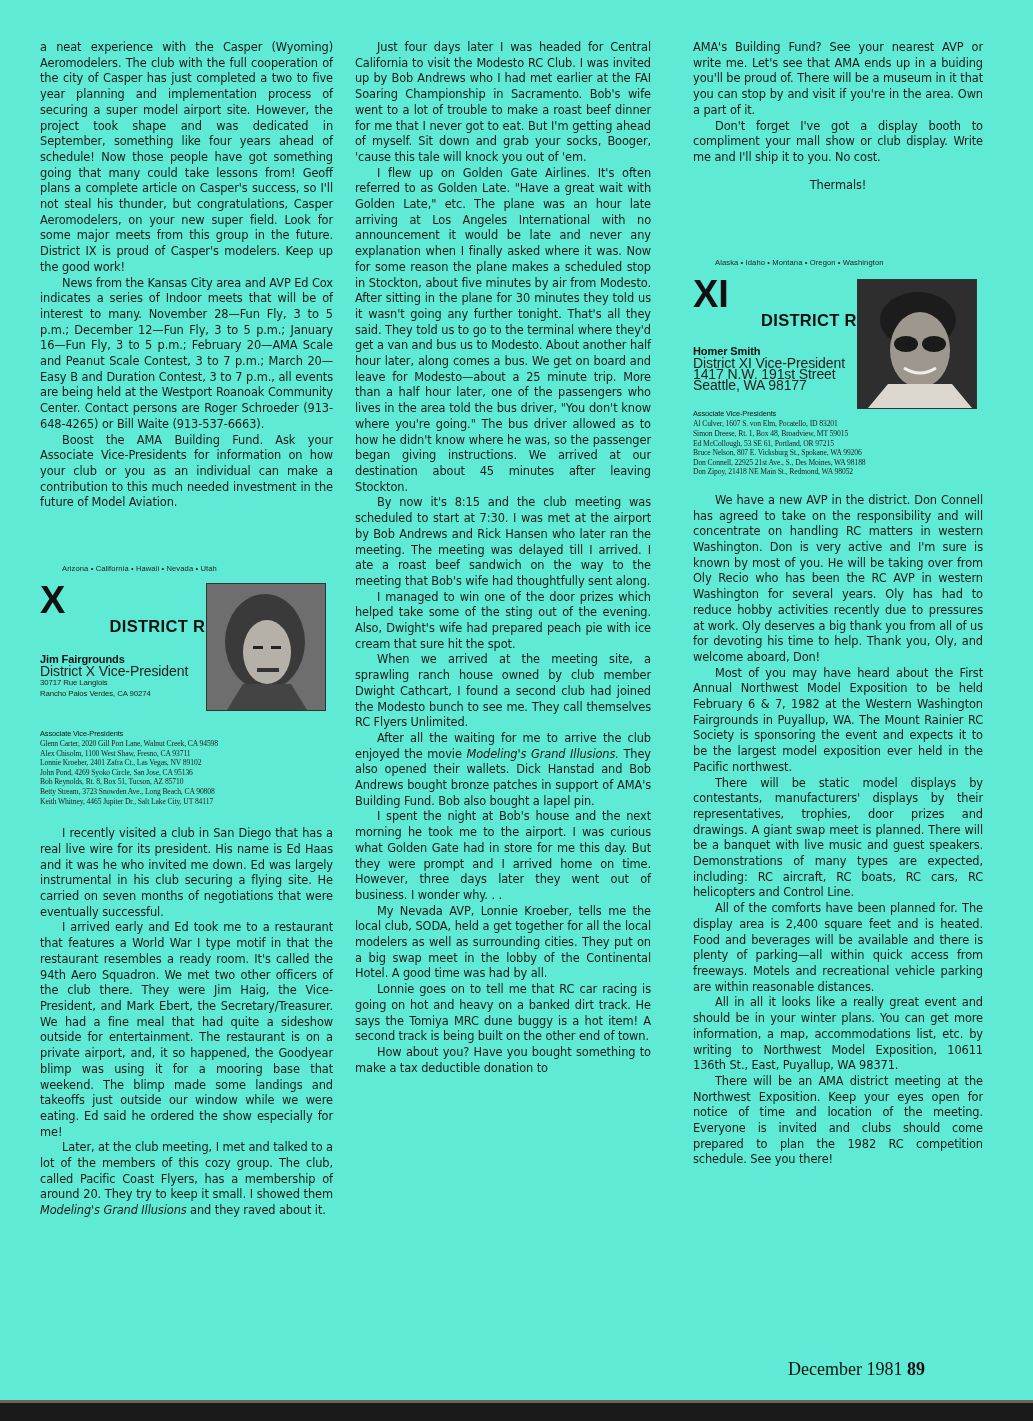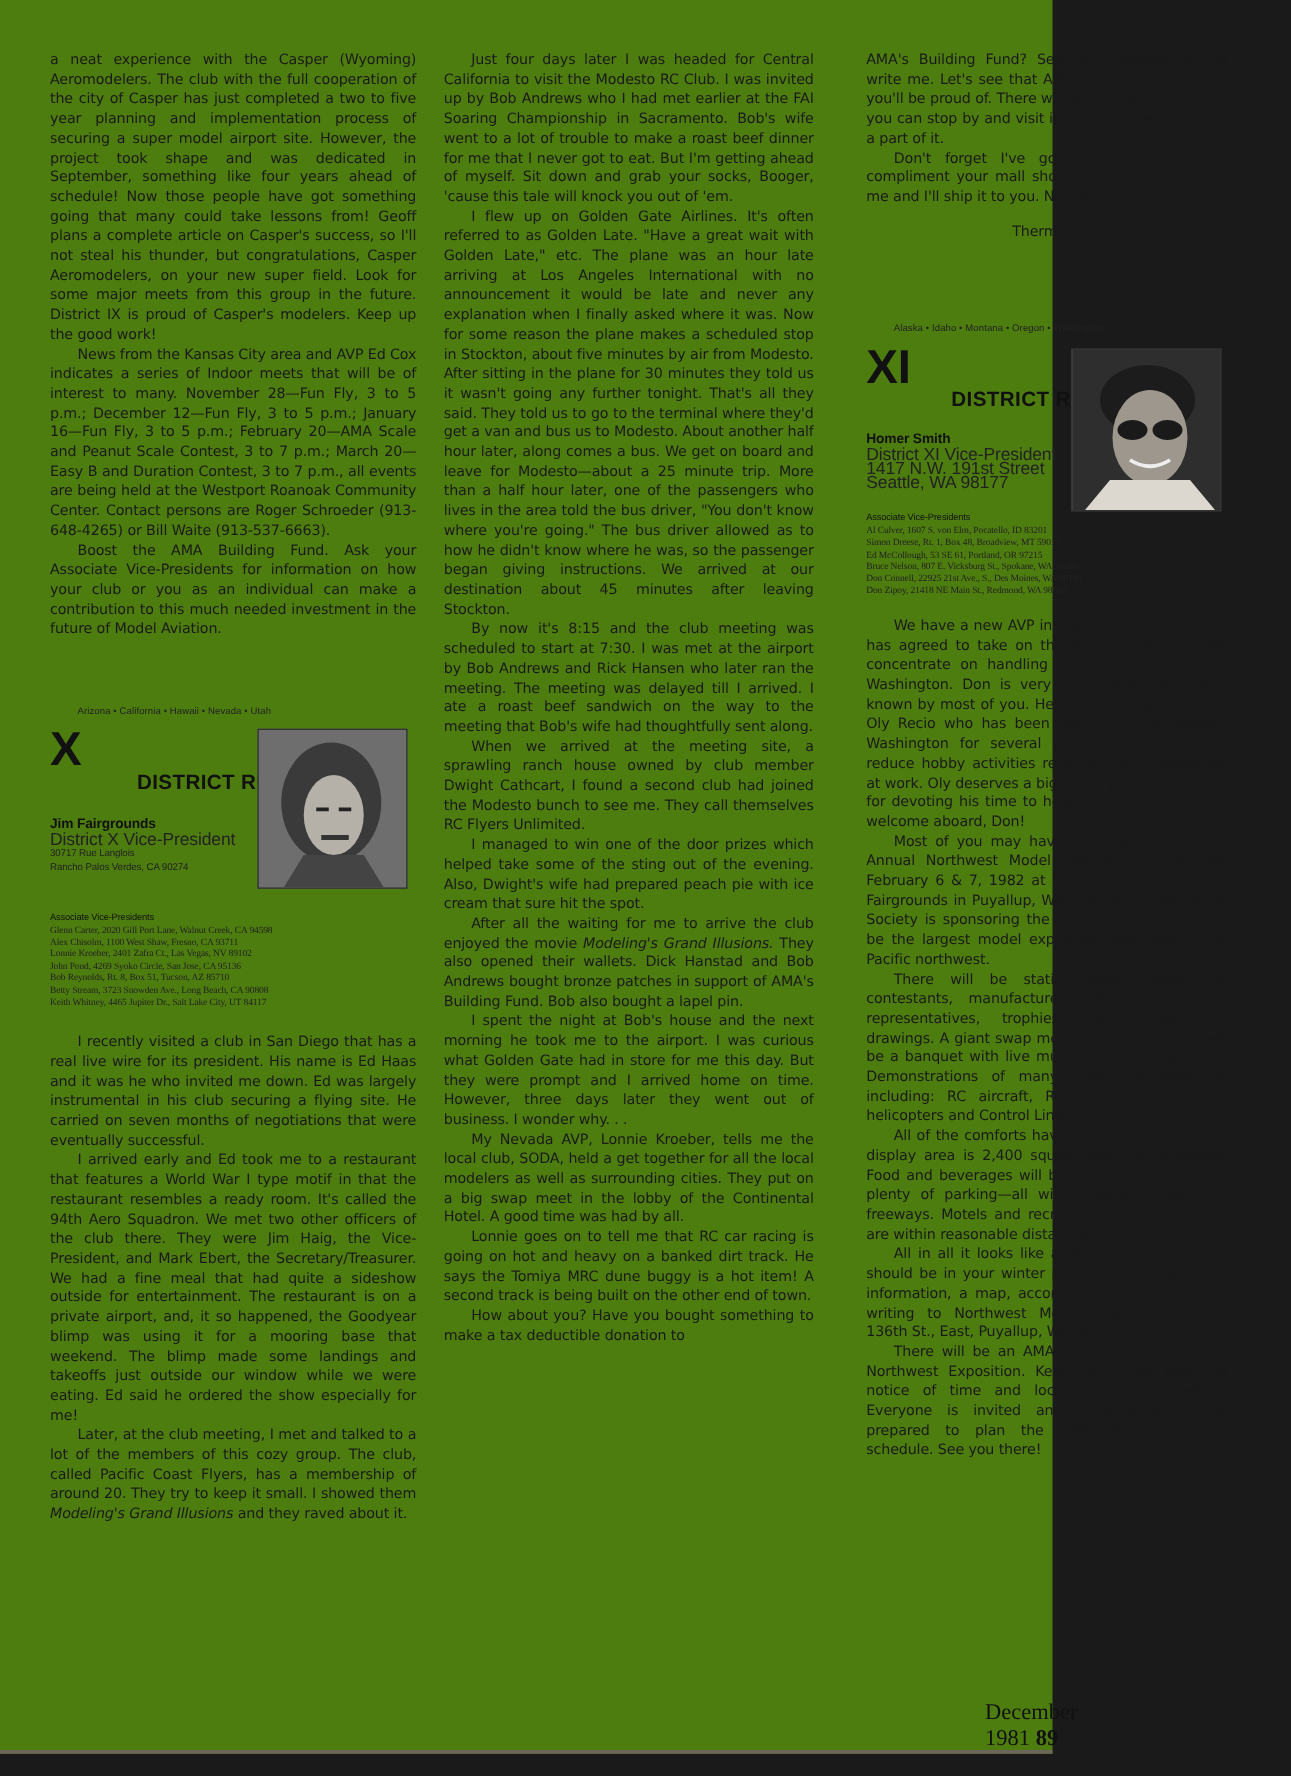--- a/index.html
+++ b/index.html
@@ -2,22 +2,22 @@
 <html><head>
 <meta charset="utf-8">
 <style>
   html, body { margin: 0; padding: 0; }
   body {
     width: 1033px; height: 1421px; position: relative; overflow: hidden;
     background: #1a1a1a;
     font-family: "Liberation Sans", sans-serif;
   }
   .page {
-    position: absolute; left: 0; top: 0; width: 842px; height: 1400px;
-    background: #4d7c0f;
+    position: absolute; left: 0; top: 0; width: 1033px; height: 1400px;
+    background: #5eead4;
     border-bottom: 3px solid #6b655c;
   }
   .col {
     position: absolute; top: 40px;
     font-family: "DejaVu Sans", sans-serif;
     font-size: 11.4px; line-height: 15.7px; color: #1a1a1a;
     text-align: justify; letter-spacing: -0.1px;
   }
   .col p { margin: 0; text-indent: 22px; }
   .col p.noindent { text-indent: 0; }
@@ -114,22 +114,22 @@
     <div style="height:20px;"></div>
     <p>I recently visited a club in San Diego that has a real live wire for its president. His name is Ed Haas and it was he who invited me down. Ed was largely instrumental in his club securing a flying site. He carried on seven months of negotiations that were eventually successful.</p>
     <p>I arrived early and Ed took me to a restaurant that features a World War I type motif in that the restaurant resembles a ready room. It's called the 94th Aero Squadron. We met two other officers of the club there. They were Jim Haig, the Vice-President, and Mark Ebert, the Secretary/Treasurer. We had a fine meal that had quite a sideshow outside for entertainment. The restaurant is on a private airport, and, it so happened, the Goodyear blimp was using it for a mooring base that weekend. The blimp made some landings and takeoffs just outside our window while we were eating. Ed said he ordered the show especially for me!</p>
     <p><span>Later, at the club meeting, I met and talked to a lot of the members of this cozy group. The club, called Pacific Coast Flyers, has a membership of around 20. They try to keep it small. I showed them</span> <em>Modeling's Grand Illusions</em><span> and they raved about it.</span></p>
   </div>
 
   <div class="col col2">
     <p>Just four days later I was headed for Central California to visit the Modesto RC Club. I was invited up by Bob Andrews who I had met earlier at the FAI Soaring Championship in Sacramento. Bob's wife went to a lot of trouble to make a roast beef dinner for me that I never got to eat. But I'm getting ahead of myself. Sit down and grab your socks, Booger, 'cause this tale will knock you out of 'em.</p>
     <p>I flew up on Golden Gate Airlines. It's often referred to as Golden Late. "Have a great wait with Golden Late," etc. The plane was an hour late arriving at Los Angeles International with no announcement it would be late and never any explanation when I finally asked where it was. Now for some reason the plane makes a scheduled stop in Stockton, about five minutes by air from Modesto. After sitting in the plane for 30 minutes they told us it wasn't going any further tonight. That's all they said. They told us to go to the terminal where they'd get a van and bus us to Modesto. About another half hour later, along comes a bus. We get on board and leave for Modesto—about a 25 minute trip. More than a half hour later, one of the passengers who lives in the area told the bus driver, "You don't know where you're going." The bus driver allowed as to how he didn't know where he was, so the passenger began giving instructions. We arrived at our destination about 45 minutes after leaving Stockton.</p>
     <p>By now it's 8:15 and the club meeting was scheduled to start at 7:30. I was met at the airport by Bob Andrews and Rick Hansen who later ran the meeting. The meeting was delayed till I arrived. I ate a roast beef sandwich on the way to the meeting that Bob's wife had thoughtfully sent along.</p>
+    <p>I managed to win one of the door prizes which helped take some of the sting out of the evening. Also, Dwight's wife had prepared peach pie with ice cream that sure hit the spot.</p>
     <p>When we arrived at the meeting site, a sprawling ranch house owned by club member Dwight Cathcart, I found a second club had joined the Modesto bunch to see me. They call themselves RC Flyers Unlimited.</p>
-    <p>I managed to win one of the door prizes which helped take some of the sting out of the evening. Also, Dwight's wife had prepared peach pie with ice cream that sure hit the spot.</p>
     <p><span>After all the waiting for me to arrive the club enjoyed the movie </span><em>Modeling's Grand Illusions.</em><span> They also opened their wallets. Dick Hanstad and Bob Andrews bought bronze patches in support of AMA's Building Fund. Bob also bought a lapel pin.</span></p>
     <p>I spent the night at Bob's house and the next morning he took me to the airport. I was curious what Golden Gate had in store for me this day. But they were prompt and I arrived home on time. However, three days later they went out of business. I wonder why. . .</p>
     <p>My Nevada AVP, Lonnie Kroeber, tells me the local club, SODA, held a get together for all the local modelers as well as surrounding cities. They put on a big swap meet in the lobby of the Continental Hotel. A good time was had by all.</p>
     <p>Lonnie goes on to tell me that RC car racing is going on hot and heavy on a banked dirt track. He says the Tomiya MRC dune buggy is a hot item! A second track is being built on the other end of town.</p>
     <p>How about you? Have you bought something to make a tax deductible donation to</p>
   </div>
 
   <div class="col col3">
     <p class="noindent">AMA's Building Fund? See your nearest AVP or write me. Let's see that AMA ends up in a buiding you'll be proud of. There will be a museum in it that you can stop by and visit if you're in the area. Own a part of it.</p>
     <p>Don't forget I've got a display booth to compliment your mall show or club display. Write me and I'll ship it to you. No cost.</p>

